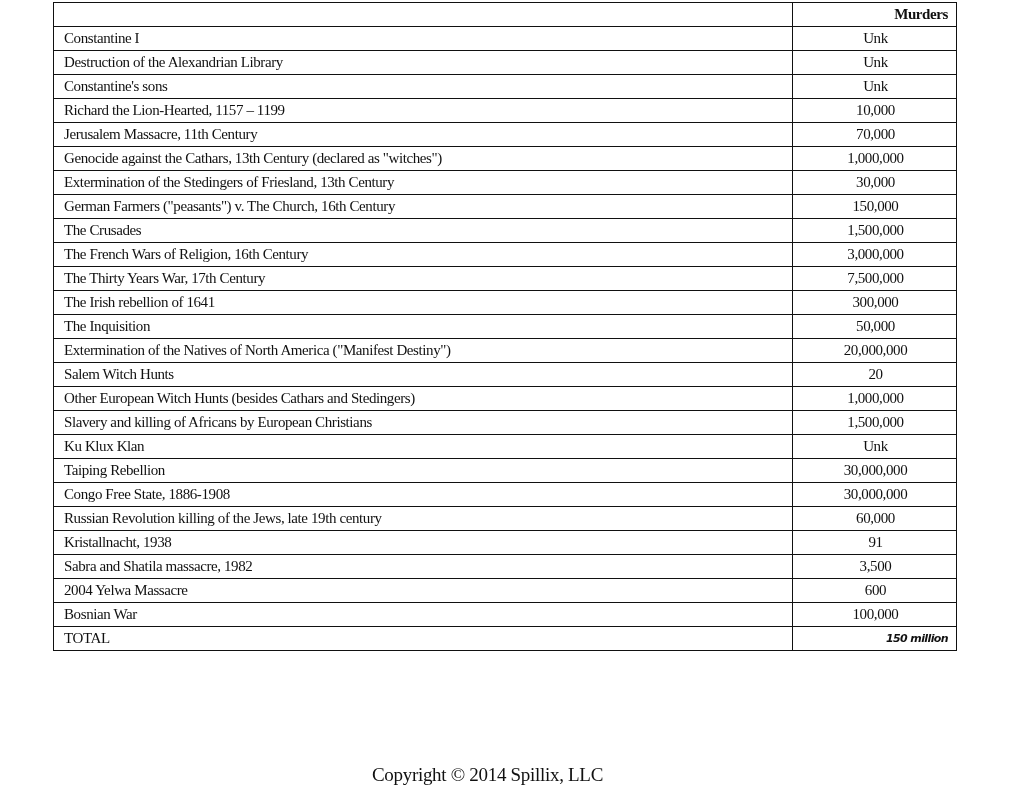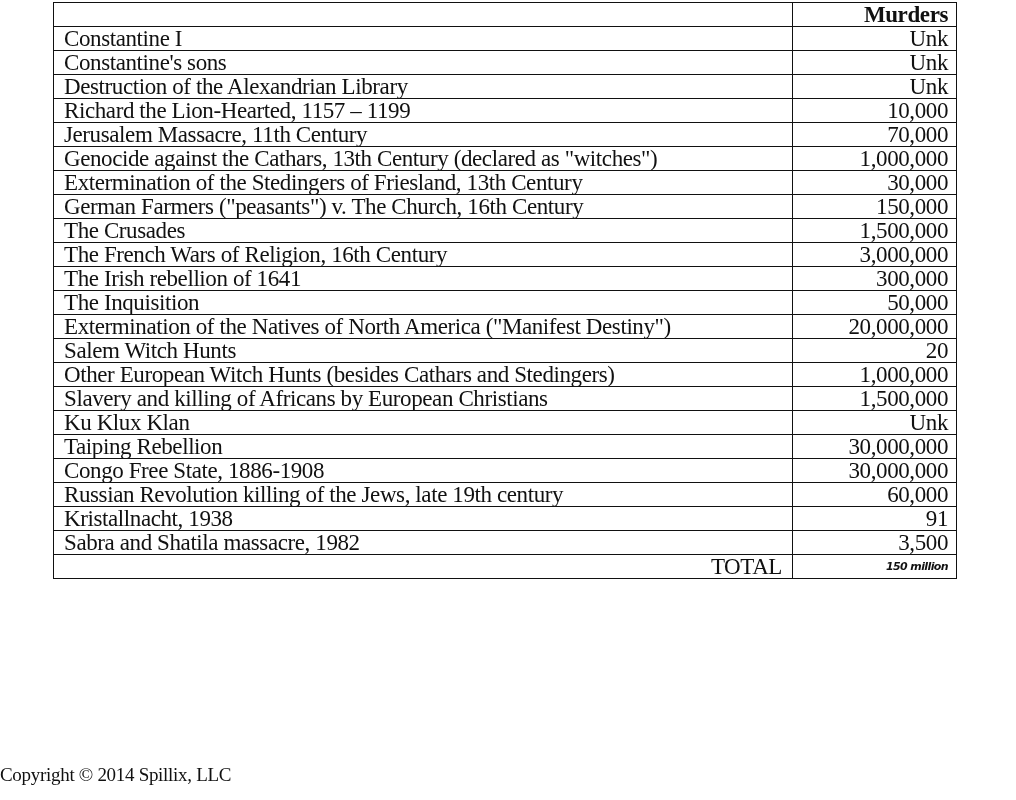--- a/index.html
+++ b/index.html
@@ -23,57 +23,57 @@
     }
     table {
       border-collapse: collapse;
       width: 903px;
       table-layout: fixed;
     }
     td {
       border: 1.5px solid #111111;
       height: 23px;
       padding: 0 8px 0 10px;
-      font-size: 23px;
+      font-size: 15px;
       line-height: 23px;
       white-space: nowrap;
       overflow: hidden;
       letter-spacing: -0.4px;
     }
     col.c-name { width: 739px; }
     col.c-val { width: 164px; }
     td.val {
-      text-align: right;
+      text-align: center;
       padding-right: 8px;
     }
     td.hdr {
       font-weight: bold;
       text-align: right;
       padding-right: 8px;
     }
     td.total-label {
-      text-align: right;
+      text-align: left;
       padding-right: 10px;
       font-family: Liberation Serif, serif;
     }
     td.total-val {
       text-align: right;
       font-family: "DejaVu Sans", sans-serif;
       font-style: italic;
       font-weight: bold;
       font-size: 11px;
       letter-spacing: -0.6px;
       padding-right: 8px;
     }
     #copyright {
       position: absolute;
       left: 0;
       width: 975px;
       top: 764px;
-      text-align: left;
+      text-align: center;
       font-size: 19px;
       letter-spacing: -0.3px;
     }
   </style>
 </head>
 <body>
 
 <div id="table-wrap">
   <table>
     <colgroup>
@@ -85,25 +85,25 @@
         <td></td>
         <td class="hdr">Murders</td>
       </tr>
     </thead>
     <tbody id="rows">
         <tr>
           <td>Constantine I</td>
           <td class="val">Unk</td>
         </tr>
         <tr>
+          <td>Destruction of the Alexandrian Library</td>
+          <td class="val">Unk</td>
+        </tr>
+        <tr>
           <td>Constantine's sons</td>
-          <td class="val">Unk</td>
-        </tr>
-        <tr>
-          <td>Destruction of the Alexandrian Library</td>
           <td class="val">Unk</td>
         </tr>
         <tr>
           <td>Richard the Lion-Hearted, 1157 – 1199</td>
           <td class="val">10,000</td>
         </tr>
         <tr>
           <td>Jerusalem Massacre, 11th Century</td>
           <td class="val">70,000</td>
         </tr>
@@ -121,20 +121,24 @@
         </tr>
         <tr>
           <td>The Crusades</td>
           <td class="val">1,500,000</td>
         </tr>
         <tr>
           <td>The French Wars of Religion, 16th Century</td>
           <td class="val">3,000,000</td>
         </tr>
         <tr>
+          <td>The Thirty Years War, 17th Century</td>
+          <td class="val">7,500,000</td>
+        </tr>
+        <tr>
           <td>The Irish rebellion of 1641</td>
           <td class="val">300,000</td>
         </tr>
         <tr>
           <td>The Inquisition</td>
           <td class="val">50,000</td>
         </tr>
         <tr>
           <td>Extermination of the Natives of North America ("Manifest Destiny")</td>
           <td class="val">20,000,000</td>
@@ -167,20 +171,28 @@
           <td>Russian Revolution killing of the Jews, late 19th century</td>
           <td class="val">60,000</td>
         </tr>
         <tr>
           <td>Kristallnacht, 1938</td>
           <td class="val">91</td>
         </tr>
         <tr>
           <td>Sabra and Shatila massacre, 1982</td>
           <td class="val">3,500</td>
+        </tr>
+        <tr>
+          <td>2004 Yelwa Massacre</td>
+          <td class="val">600</td>
+        </tr>
+        <tr>
+          <td>Bosnian War</td>
+          <td class="val">100,000</td>
         </tr>
       </tbody>
     <tfoot>
       <tr>
         <td class="total-label">TOTAL</td>
         <td class="total-val">150 million</td>
       </tr>
     </tfoot>
   </table>
 </div>

